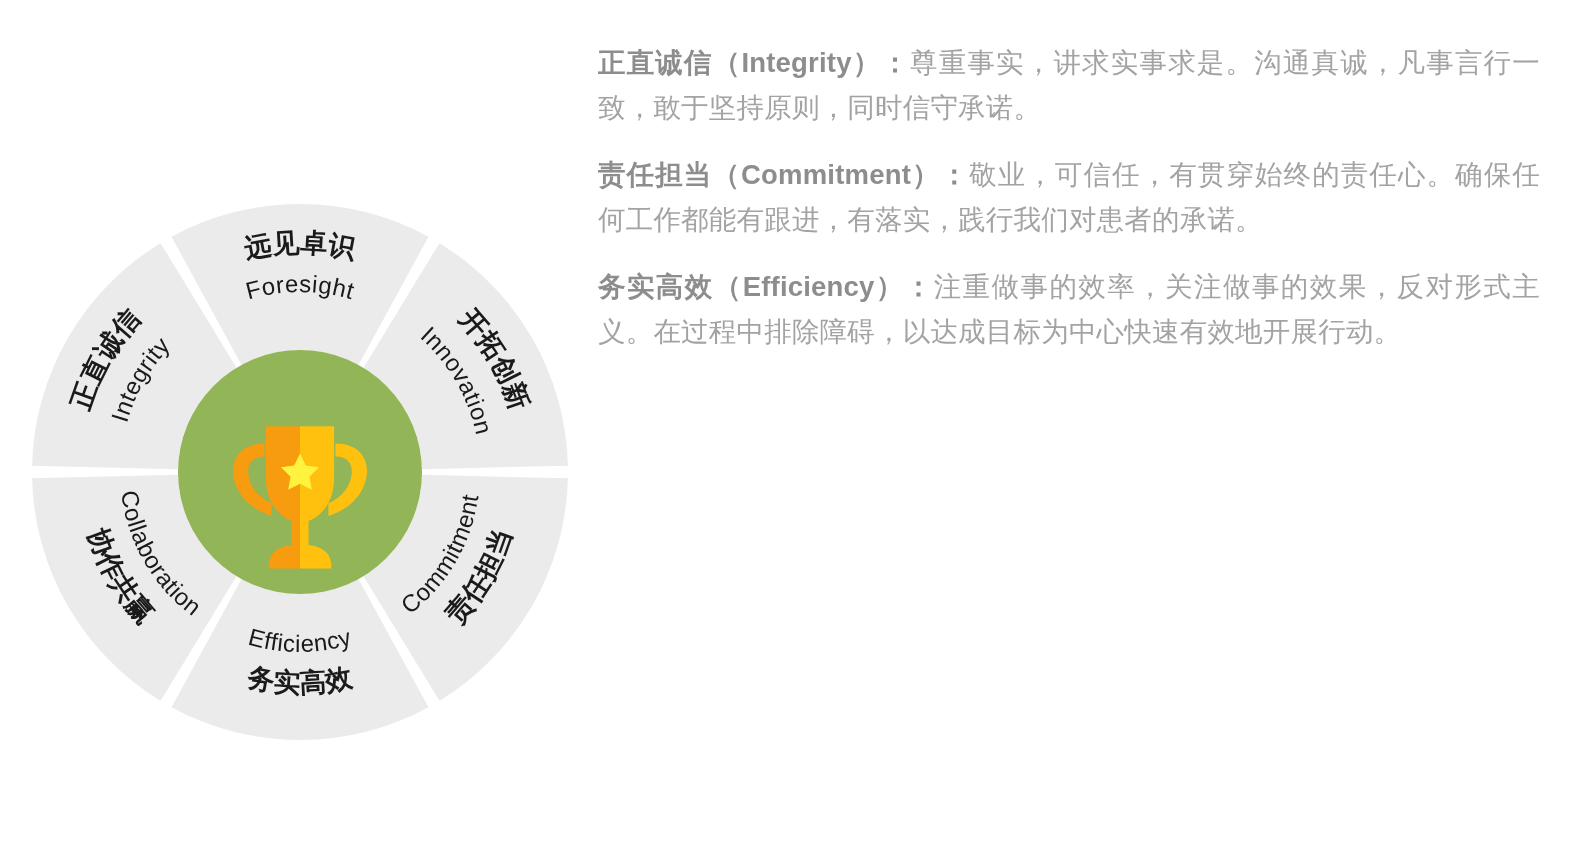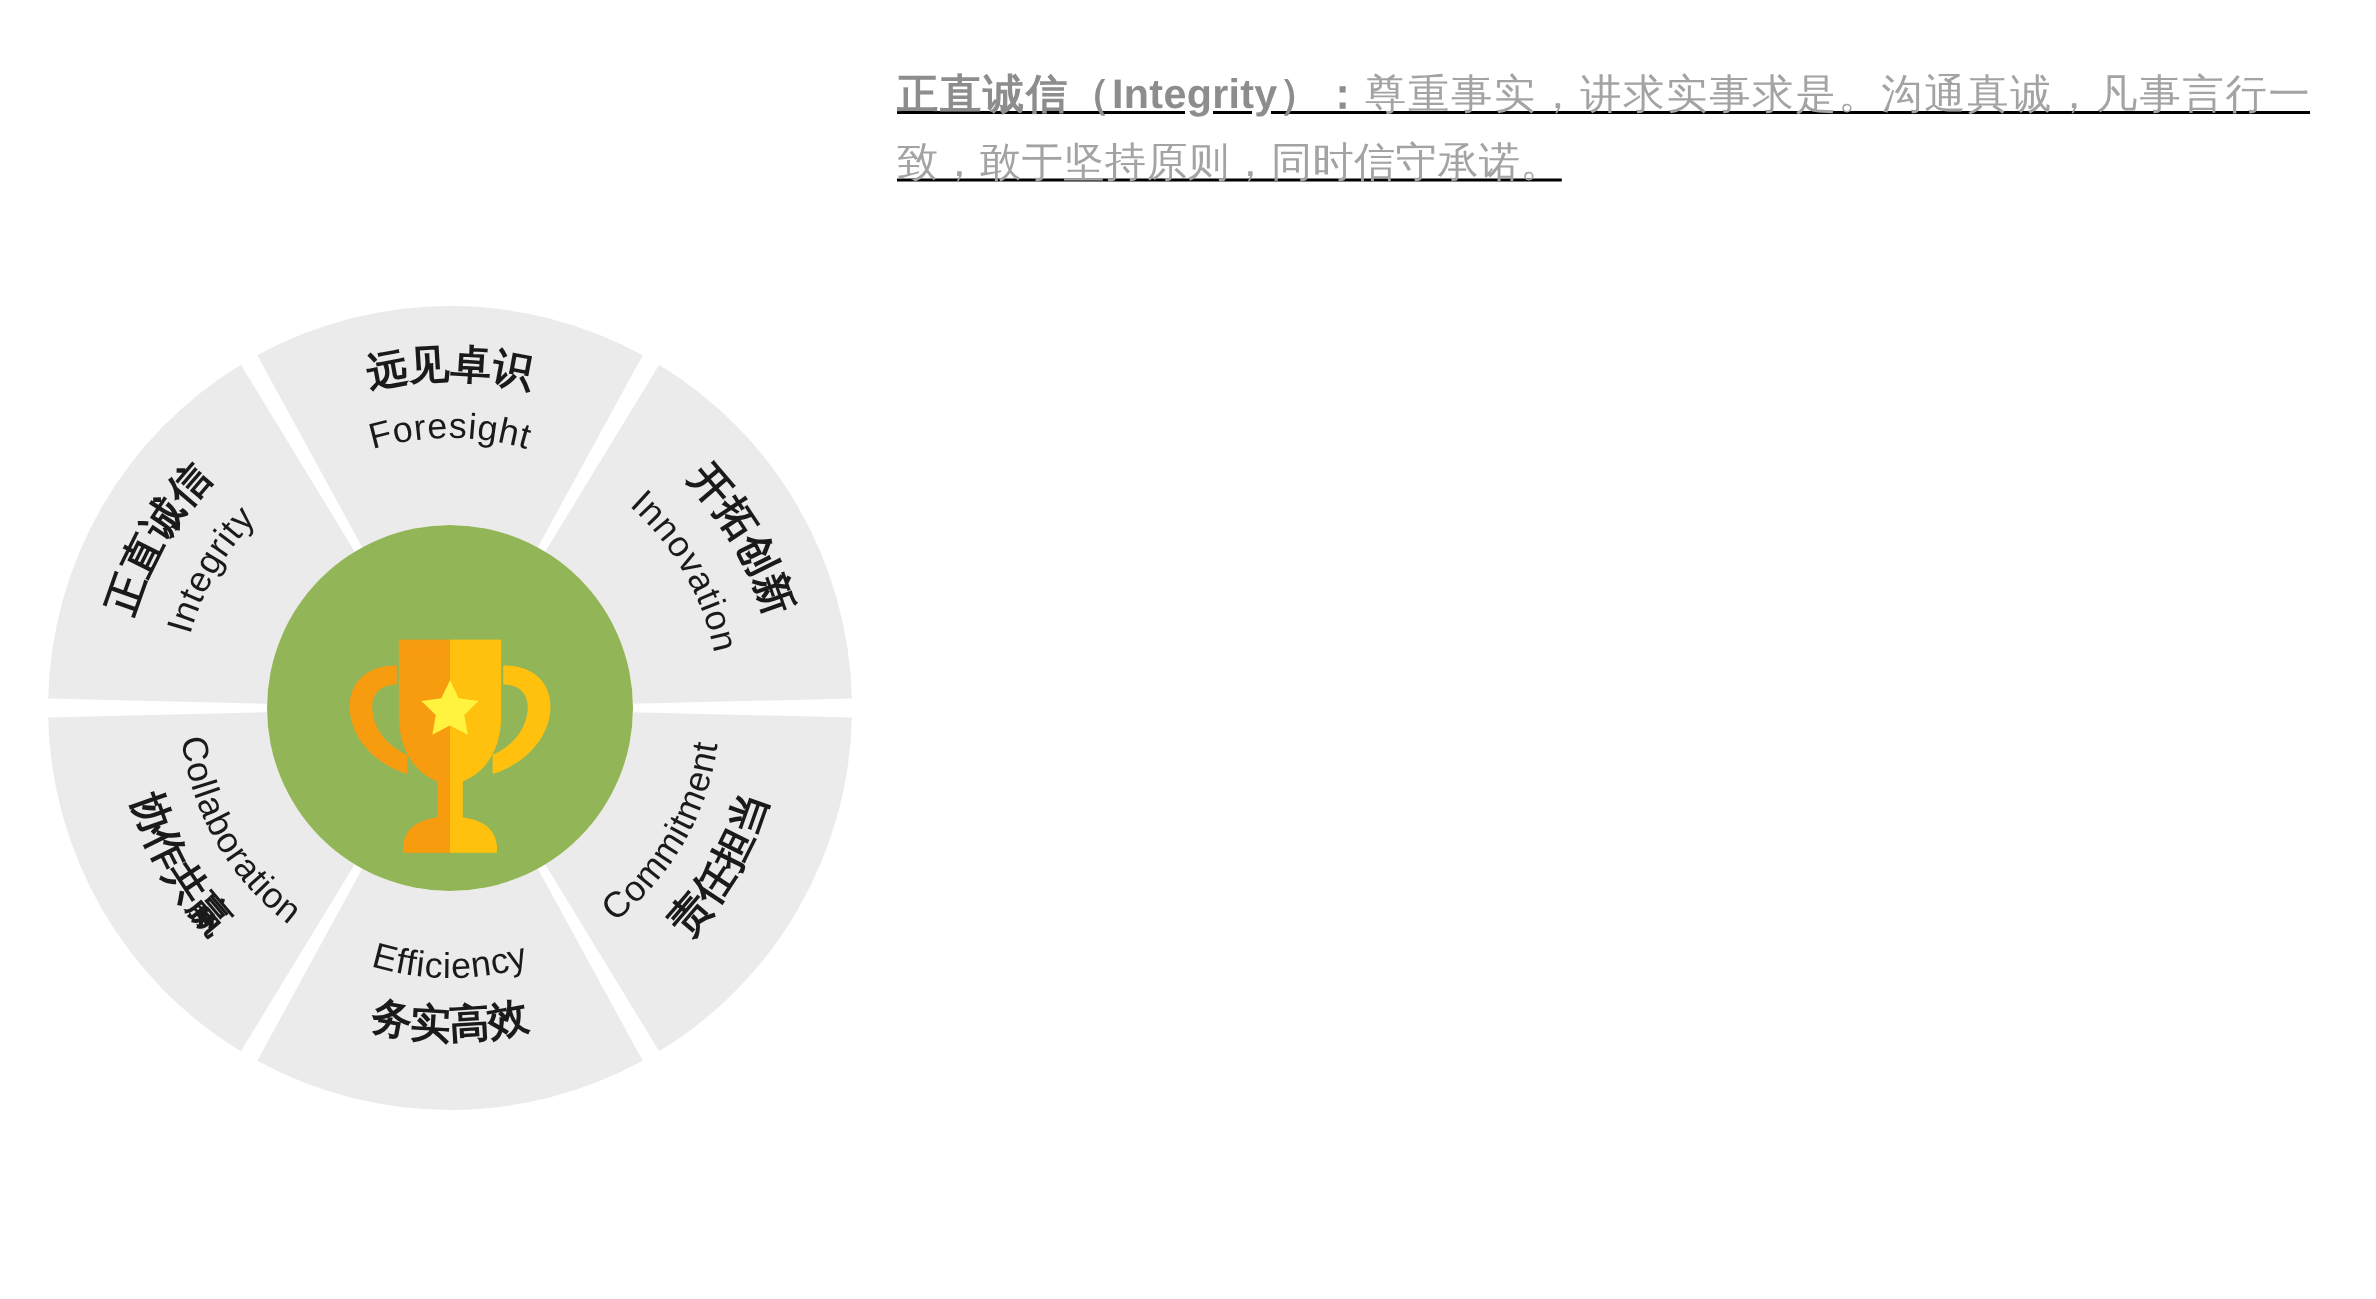--- a/index.html
+++ b/index.html
@@ -29,21 +29,20 @@
     position: absolute;
     left: 0; top: 0;
   }
 
   
   #values-panel {
     position: absolute;
     left: 598px;
     top: 40px;
     width: 942px;
-    text-decoration: underline;
   }
   .value-block {
     margin: 0 0 22px 0;
     font-size: 27.5px;
     line-height: 45px;
     color: #a0a0a0;
     text-align: justify;
     letter-spacing: 0.2px;
   }
   .value-block:last-child { margin-bottom: 0; }
@@ -129,15 +128,21 @@
         <path d="M 0 -13 L 4.1 -4.6 L 13.4 -3.3 L 6.7 3.3 L 8.3 12.5
                  L 0 8.2 L -8.3 12.5 L -6.7 3.3 L -13.4 -3.3 L -4.1 -4.6 Z" fill="#fff33f"></path>
       </g>
     </svg>
   </div>
 
   <div id="values-panel">
     <p class="value-block">
       <span class="value-title">正直诚信（Integrity）：</span><span class="value-body">尊重事实，讲求实事求是。沟通真诚，凡事言行一致，敢于坚持原则，同时信守承诺。</span>
     </p>
+    <p class="value-block">
+      <span class="value-title">责任担当（Commitment）：</span><span class="value-body">敬业，可信任，有贯穿始终的责任心。确保任何工作都能有跟进，有落实，践行我们对患者的承诺。</span>
+    </p>
+    <p class="value-block">
+      <span class="value-title">务实高效（Efficiency）：</span><span class="value-body">注重做事的效率，关注做事的效果，反对形式主义。在过程中排除障碍，以达成目标为中心快速有效地开展行动。</span>
+    </p>
   </div>
 
 </div>
 
 </body></html>

